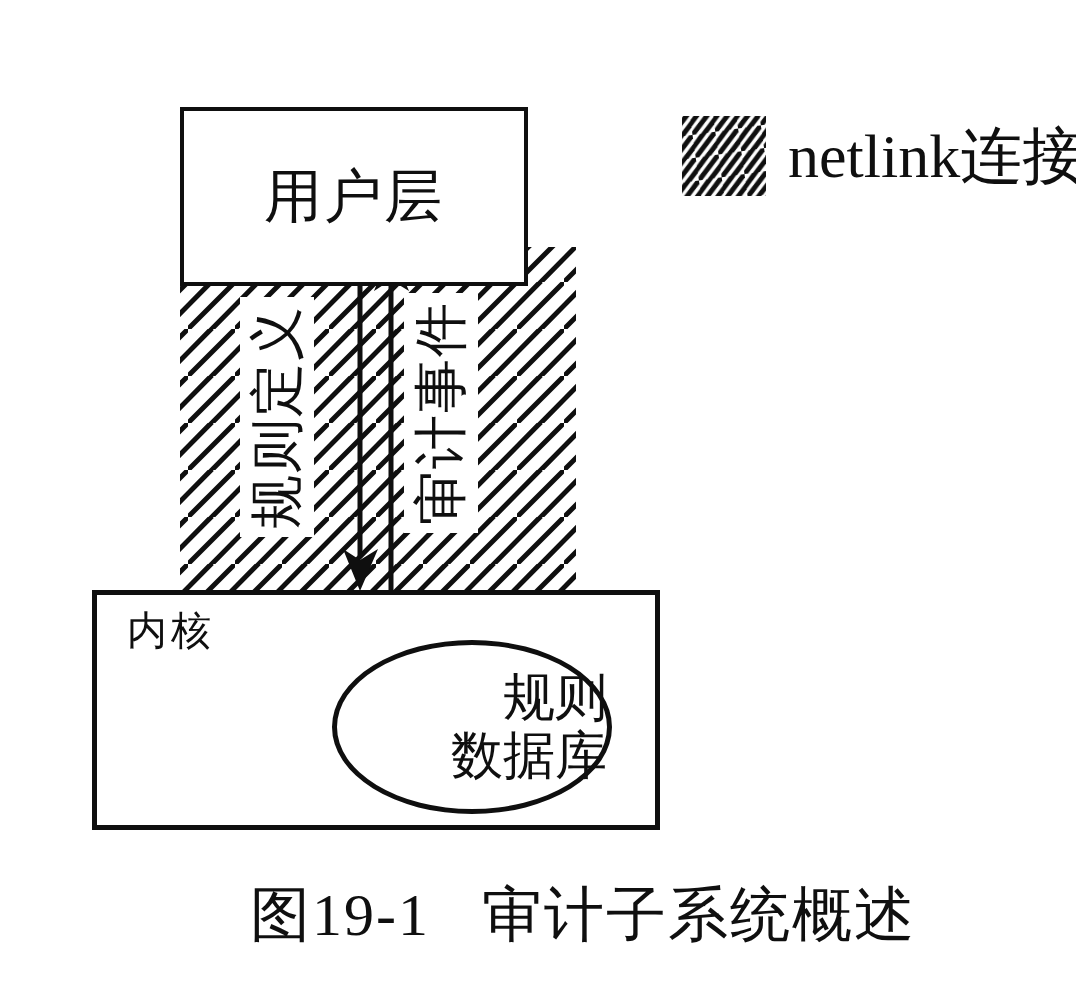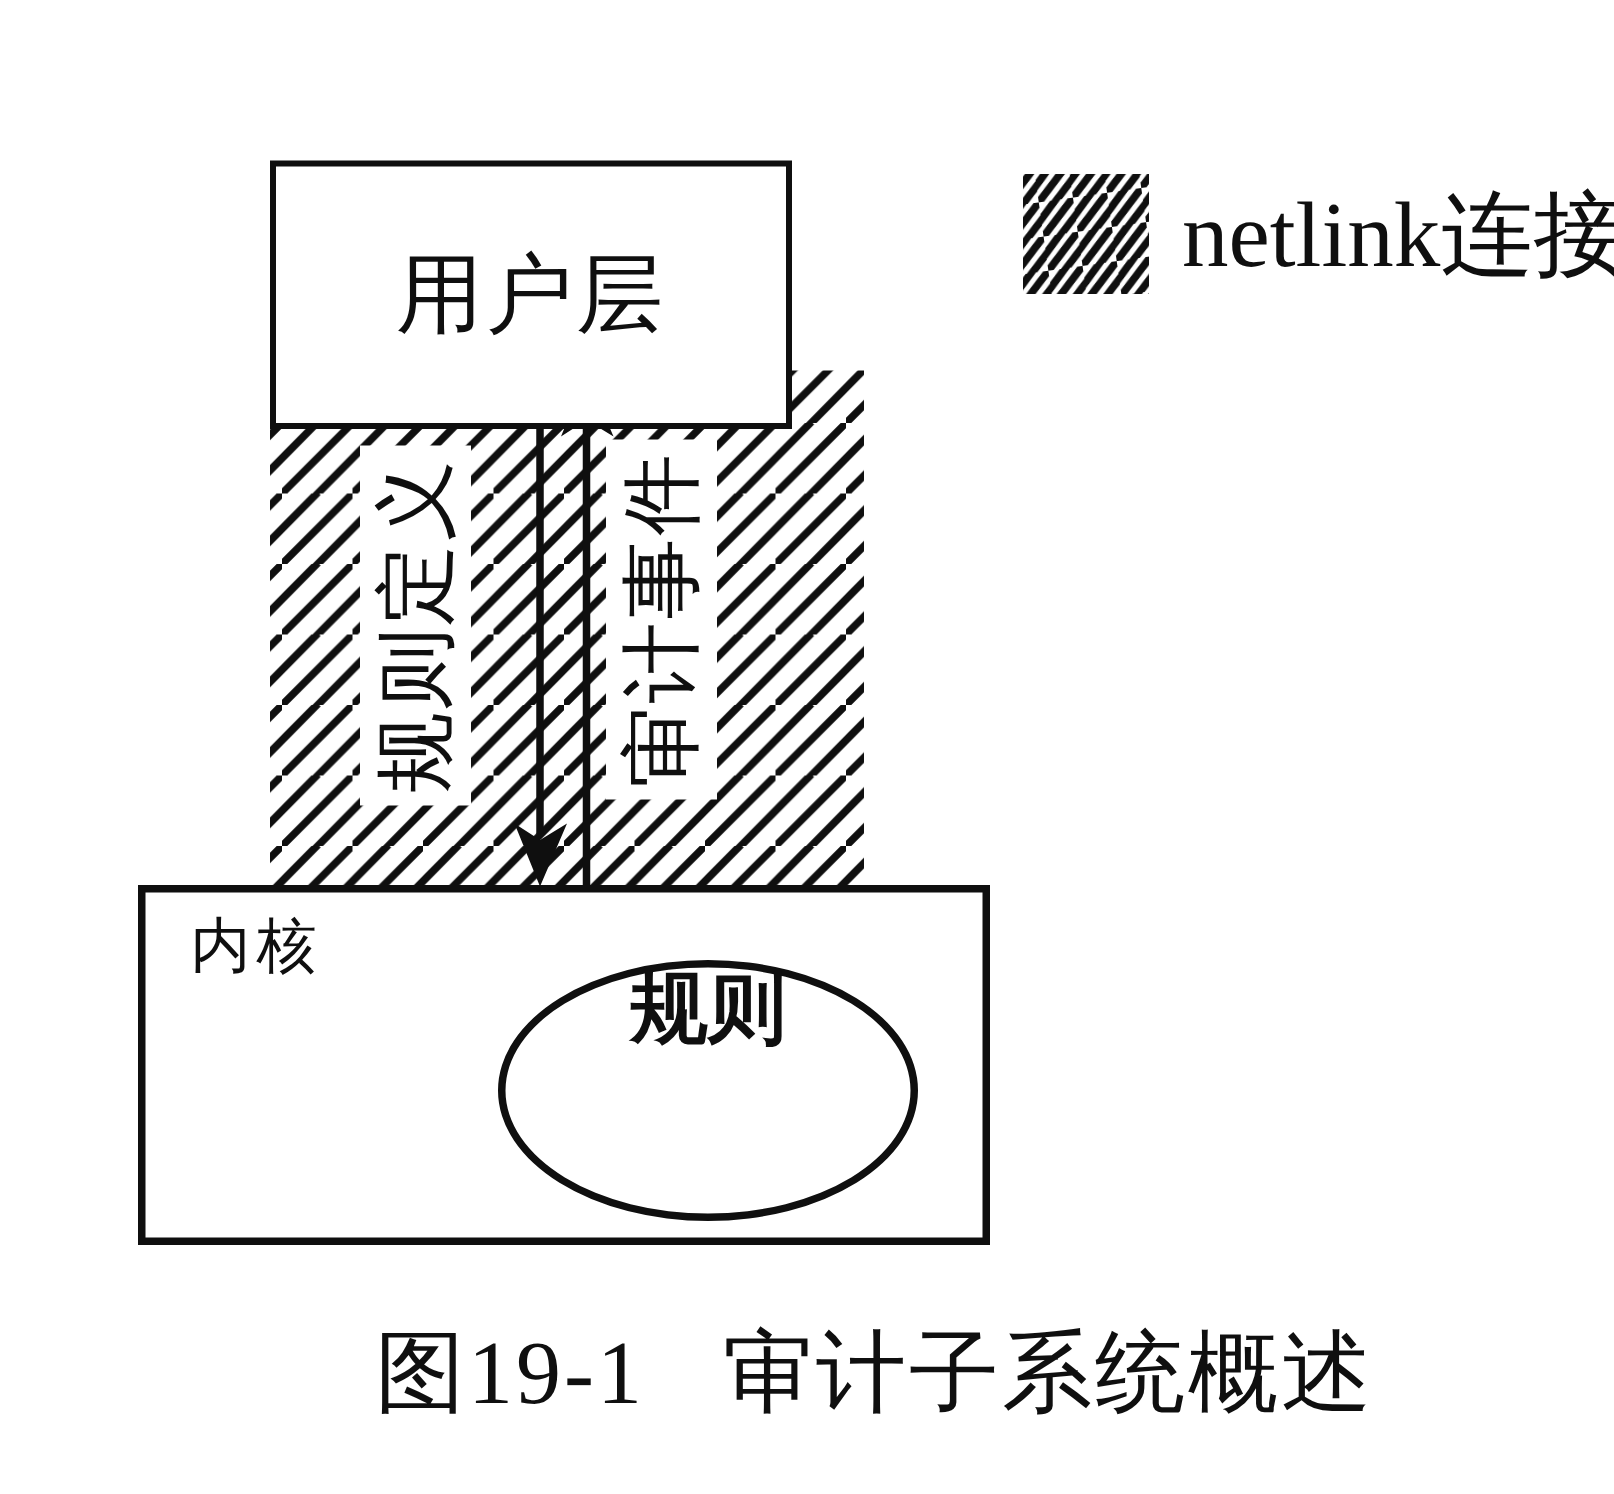--- a/index.html
+++ b/index.html
@@ -38,22 +38,22 @@
     background:var(--bg);
   }
   .kernel-label{
     position:absolute;left:30px;top:6px;
     font-size:40px;line-height:60px;letter-spacing:4px;
   }
   .db-ellipse{
     position:absolute;left:332px;top:640px;width:280px;height:174px;
     box-sizing:border-box;border:5px solid var(--ink);border-radius:50%;
     background:var(--bg);
-    display:flex;flex-direction:row;align-items:flex-start;justify-content:center;
-    text-align:center;font-size:52px;line-height:58px;font-weight:bold;
+    display:flex;flex-direction:column;align-items:flex-end;justify-content:center;
+    text-align:center;font-size:52px;line-height:58px;
   }
 
   .vlabel{
     position:absolute;
     background:var(--bg);
     font-size:54px;line-height:54px;letter-spacing:2px;
     padding:10px 8px;
     white-space:nowrap;
     transform:translate(-50%,-50%) rotate(-90deg);
   }
@@ -114,20 +114,21 @@
 
   <div class="vlabel vlabel-left">规则定义</div>
   <div class="vlabel vlabel-right">审计事件</div>
 
   <div class="box kernel-box">
     <div class="kernel-label">内核</div>
   </div>
 
   <div class="db-ellipse">
     <div>规则</div>
+    <div>数据库</div>
   </div>
 
   <div class="legend-label">netlink连接</div>
 
   <div class="caption">
     <span>图19-1</span><span class="gap"></span><span>审计子系统概述</span>
   </div>
 
 </div>
 

